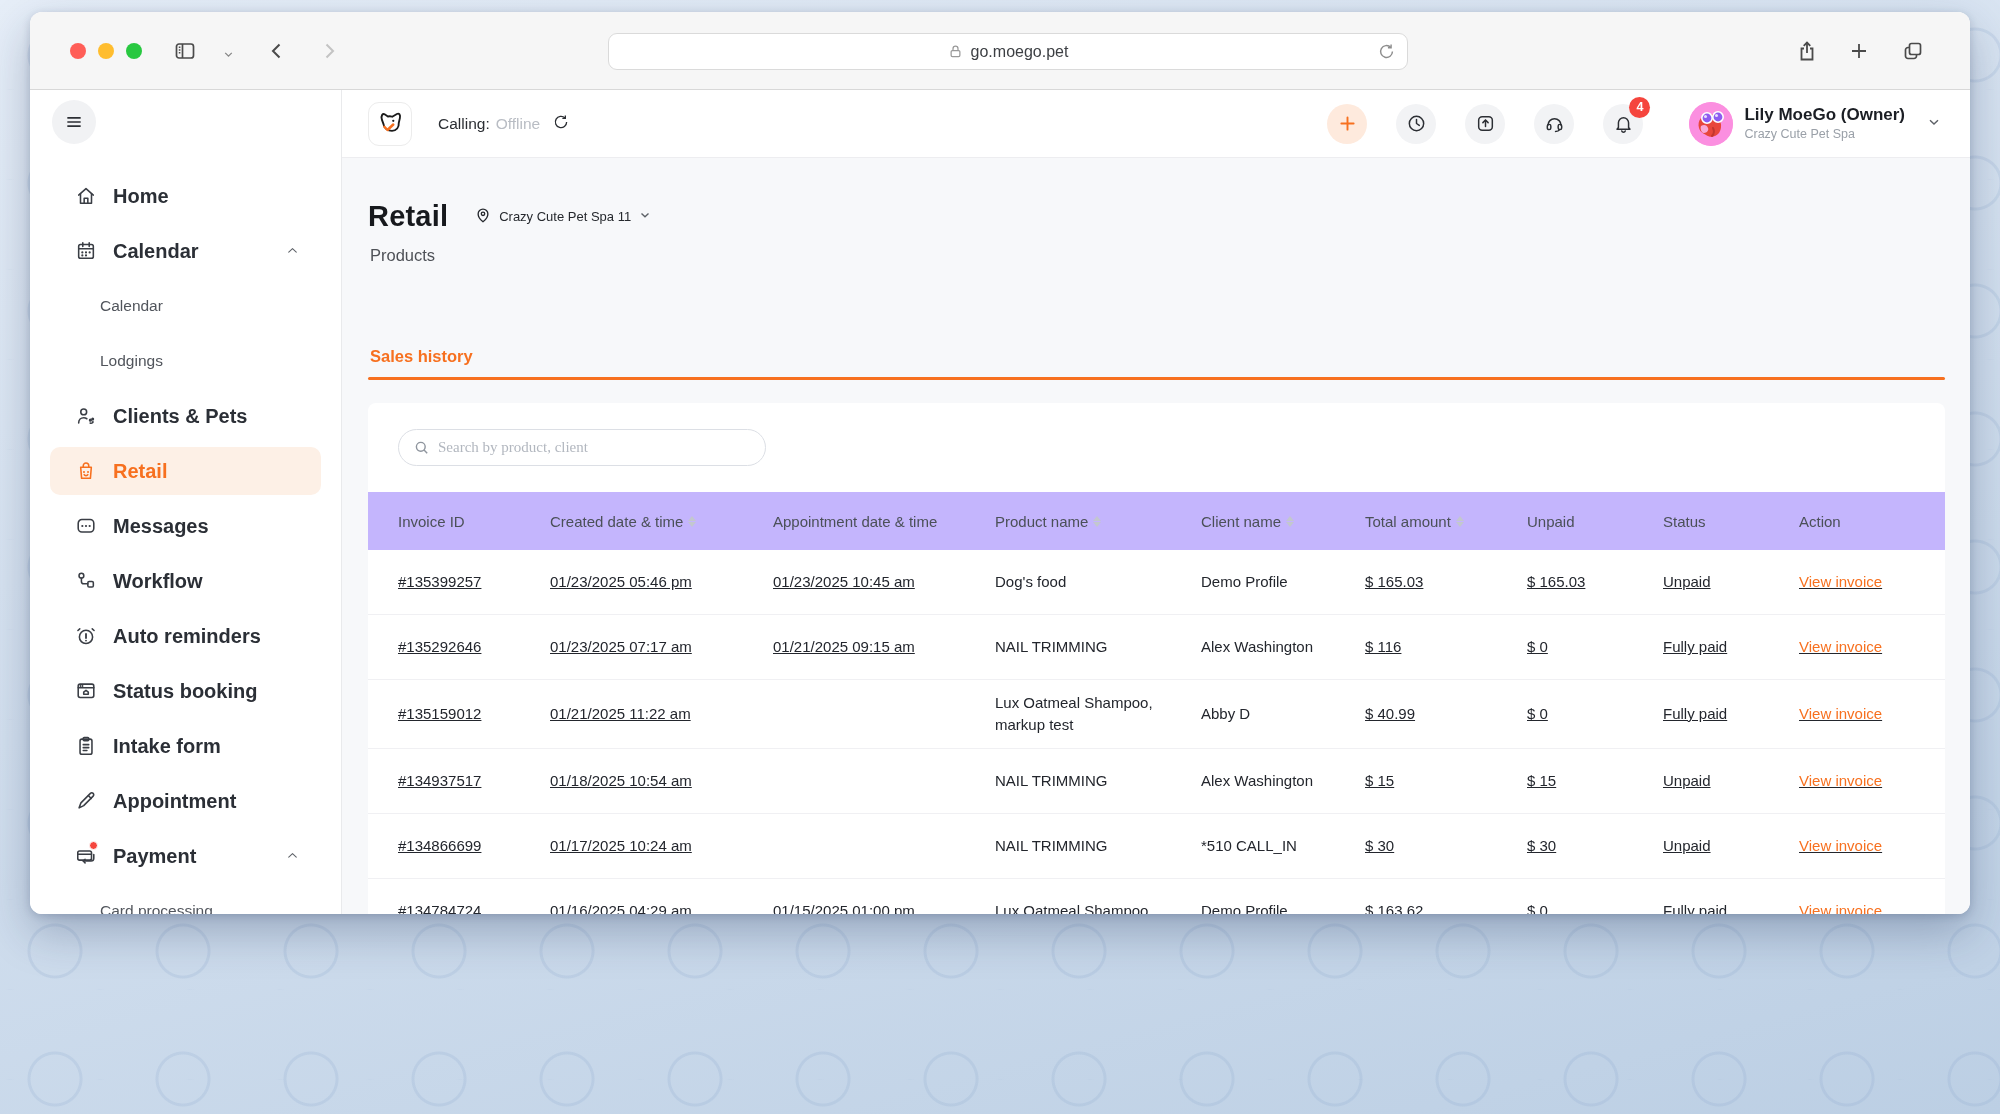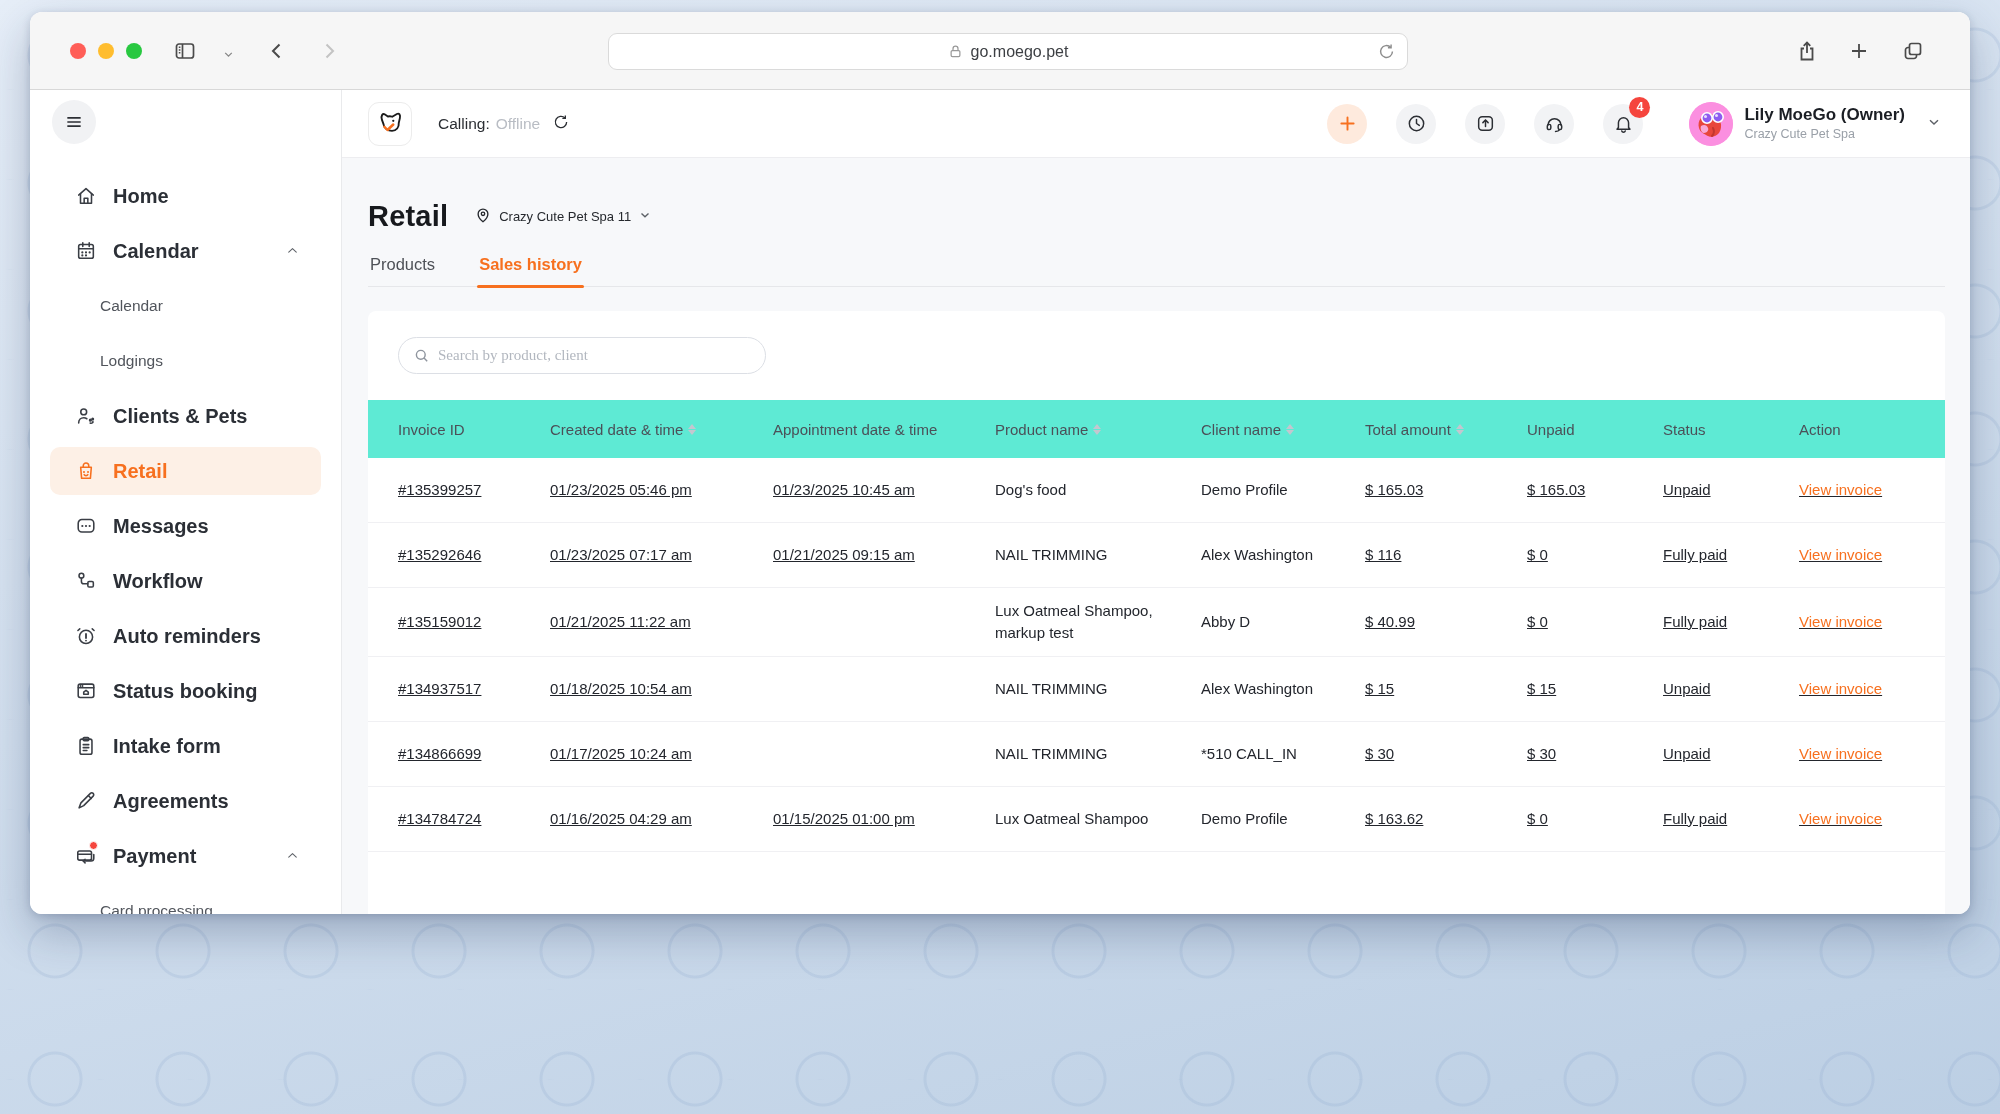--- a/index.html
+++ b/index.html
@@ -79,35 +79,35 @@
   .ubiz{ font-size:12.5px; color:#9aa0a8; line-height:1.3; }
   .uchev{ color:#5d6167; margin-left:10px; } .uchev svg{ width:16px; height:16px; }
 
   
   .content{ position:absolute; left:312px; top:146px; right:0; bottom:0; background:#f7f8fa; padding:0 25px 0 26px; overflow:hidden;}
   .titlerow{ margin-top:42px; display:flex; align-items:center; }
   .pagetitle{ font-size:29px; font-weight:700; color:#17191d; letter-spacing:.2px; }
   .location{ margin-left:26px; display:flex; align-items:center; gap:7px; font-size:13px; color:#25282d; }
   .location .icon{ color:#25282d; } .location .icon svg{ width:18px; height:18px; }
   .location .chev{ color:#5d6167; } .location .chev svg{ width:14px; height:14px; }
-  .tabs{ margin-top:16px; display:flex; gap:40px; border-bottom:1px solid #e6e7ea; }
+  .tabs{ margin-top:7px; display:flex; gap:64px; border-bottom:1px solid #e6e7ea;flex-direction:column; }
   .tab{ padding:6px 2px 12px; font-size:16.5px; color:#4e5157; position:relative; cursor:default; }
   .tab.active{ color:#f7701f; font-weight:700; }
   .tab.active::after{ content:""; position:absolute; left:0; right:0; bottom:-2px; height:3px; border-radius:2px; background:#f7701f; }
 
   .card{ margin-top:24px; background:#fff; border-radius:8px; min-height:688px; padding-top:26px; }
   .searchbox{ margin-left:30px; width:368px; height:37px; border:1px solid #dcdfe5; border-radius:19px;
     display:flex; align-items:center; padding:0 14px; gap:8px; background:#fff; }
   .searchbox .icon{ color:#8f959e; } .searchbox .icon svg{ width:17px; height:17px; display:block;}
   .searchbox input{ border:none; outline:none; flex:1; font-size:15px; color:#737373; background:transparent;
     font-family:Liberation Serif, serif;}
   .searchbox input::placeholder{ color:#b2b7bf; }
 
   .tgrid{ display:grid; grid-template-columns:152px 223px 222px 206px 164px 162px 136px 136px 1fr; padding:0 20px 0 30px; align-items:center; }
-  .thead{ margin-top:26px; background:#5eead4; height:58px; }
+  .thead{ margin-top:26px; background:#c4b5fd; height:58px; }
   .th{ display:flex; align-items:center; gap:5px; font-size:15px; color:#4b5058; font-weight:500; padding-right:10px;}
   .sorticon{ display:inline-flex; flex-direction:column; gap:1px; }
   .sorticon span{ width:0; height:0; border-left:4.5px solid transparent; border-right:4.5px solid transparent; }
   .sorticon .up{ border-bottom:5.5px solid #c3c7cf; }
   .sorticon .dn{ border-top:5.5px solid #c3c7cf; }
   .trow{ min-height:65px; border-bottom:1px solid #f0f0f3; }
   .td{ font-size:15px; color:#23262d; padding:12px 10px 12px 0; line-height:1.45;text-decoration:underline; }
   .td.wrap-product span{ display:inline-block; max-width:165px; }
   .td.wrap-client span{ display:inline-block; max-width:112px; }
   .link{ color:#f7701f; cursor:pointer; }
@@ -269,21 +269,21 @@
               <rect x="9" y="2.8" width="6" height="3.4" rx="1"></rect>
               <path d="M9 10.5h6M9 13.8h6M9 17h4"></path>
             </svg></span>
           <span class="side-label">Intake form</span>
         </div>
         <div class="side-item">
           <span class="icon "><svg viewBox="0 0 24 24" fill="none" stroke="currentColor" stroke-width="1.7" stroke-linecap="round" stroke-linejoin="round">
               <path d="M4.5 19.5l2-5.5L16.8 3.7a2.1 2.1 0 013 3L9.5 17l-5 2.5z"></path>
               <path d="M14.5 6l3.2 3.2"></path>
             </svg></span>
-          <span class="side-label">Agreements</span>
+          <span class="side-label">Appointment</span>
         </div>
         <div class="side-item">
           <span class="icon "><svg viewBox="0 0 24 24" fill="none" stroke="currentColor" stroke-width="1.7" stroke-linecap="round" stroke-linejoin="round">
               <rect x="3" y="6.5" width="15" height="10" rx="2"></rect>
               <path d="M3 10h15"></path>
               <path d="M20.5 10.5v4a3 3 0 01-3 3H9"></path>
               <path d="M11 15.5l-2 2 2 2"></path>
             </svg></span>
           <span class="dot"></span>
           <span class="side-label">Payment</span>

